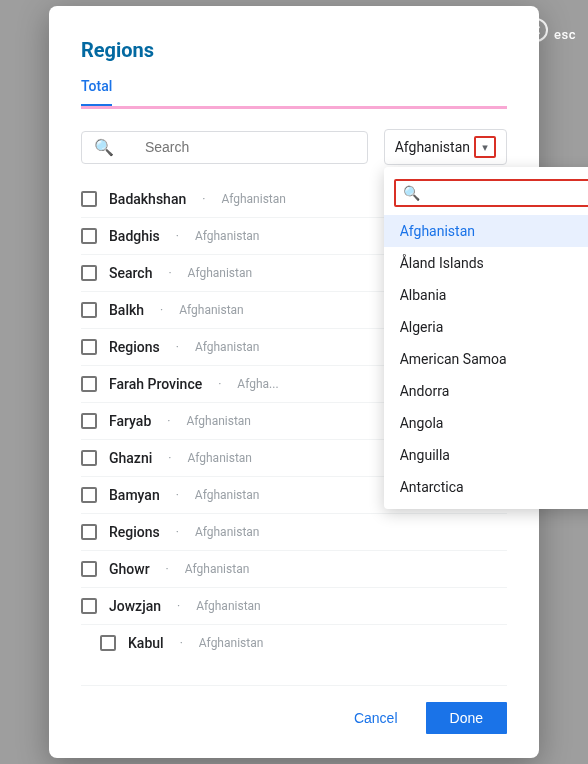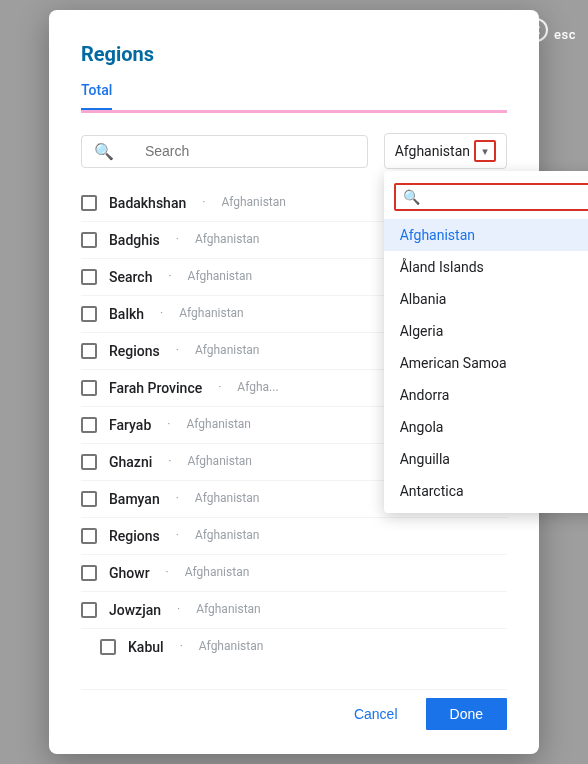--- a/index.html
+++ b/index.html
@@ -168,21 +168,21 @@
     }
     .dropdown-item.selected {
       background: #e8f0fe;
       color: #1a73e8;
     }
     .regions-list {
       flex: 1;
     }
     .region-item {
       display: flex;
-      align-items: flex-start;
+      align-items: center;
       gap: 12px;
       padding: 10px 0;
       border-bottom: 1px solid #f1f3f4;
     }
     .region-item:last-child {
       border-bottom: none;
       padding-left: 19px;
     }
     .checkbox {
       width: 16px;
@@ -205,21 +205,21 @@
     }
     .region-country {
       font-size: 12px;
       color: #9aa0a6;
     }
     .modal-footer {
       display: flex;
       justify-content: flex-end;
       gap: 12px;
       margin-top: 24px;
-      padding-top: 8px;
+      padding-top: 16px;
       border-top: 1px solid #f1f3f4;
     }
     .btn-cancel {
       background: transparent;
       border: none;
       color: #1a73e8;
       font-size: 14px;
       font-weight: 500;
       padding: 8px 16px;
       border-radius: 4px;

